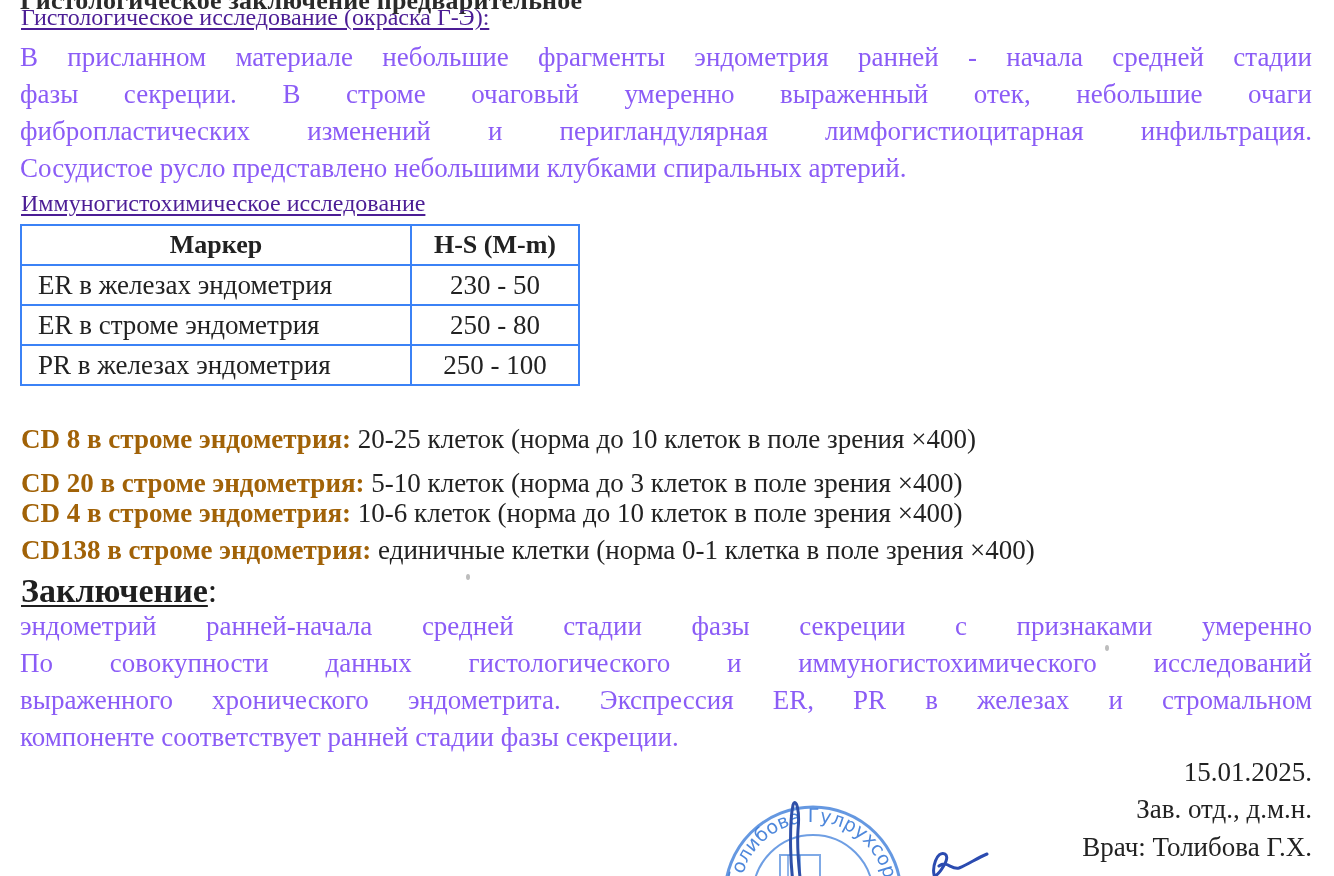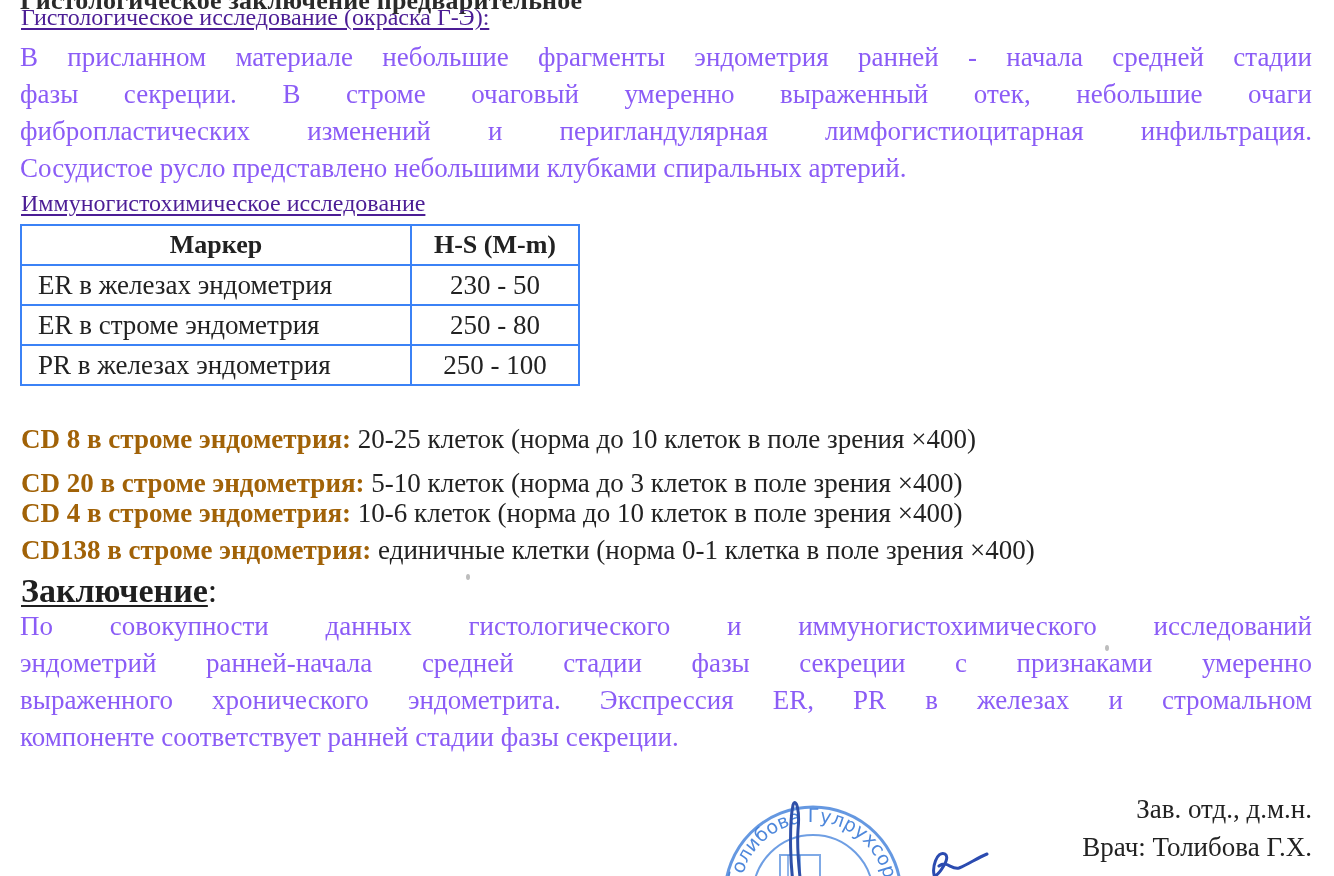--- a/index.html
+++ b/index.html
@@ -201,26 +201,27 @@
   </div>
   <div class="cd-line" style="top:532px;">
     <span class="label">CD138 в строме эндометрия:</span><span> единичные клетки (норма 0-1 клетка в поле зрения ×400)</span>
   </div>
 
   <div class="conclusion-label">
     <span class="u">Заключение</span><span>:</span>
   </div>
 
   <div class="para" style="top:608px;">
+    <span class="line">эндометрий ранней-начала средней стадии фазы секреции с признаками умеренно</span>
     <span class="line">По совокупности данных гистологического и иммуногистохимического исследований</span>
-    <span class="line">эндометрий ранней-начала средней стадии фазы секреции с признаками умеренно</span>
     <span class="line">выраженного хронического эндометрита. Экспрессия ER, PR в железах и стромальном</span>
     <span class="line last">компоненте соответствует ранней стадии фазы секреции.</span>
   </div>
 
+  <div class="right-line" style="top:754px;">15.01.2025.</div>
   <div class="right-line" style="top:829px;">Врач: Толибова Г.Х.</div>
   <div class="right-line" style="top:791px;">Зав. отд., д.м.н.</div>
 
   <svg class="stamp" viewBox="0 0 190 190">
     <defs>
       <path id="stampArc" d="M 22 95 A 73 73 0 0 1 168 95"></path>
     </defs>
     <circle cx="95" cy="95" r="88" fill="none" stroke="#4a86dc" stroke-width="3" opacity="0.85"></circle>
     <circle cx="95" cy="95" r="60" fill="none" stroke="#4a86dc" stroke-width="2" opacity="0.8"></circle>
     <text font-size="19" fill="#3b7bd8" font-family="DejaVu Sans, sans-serif" opacity="0.9">

